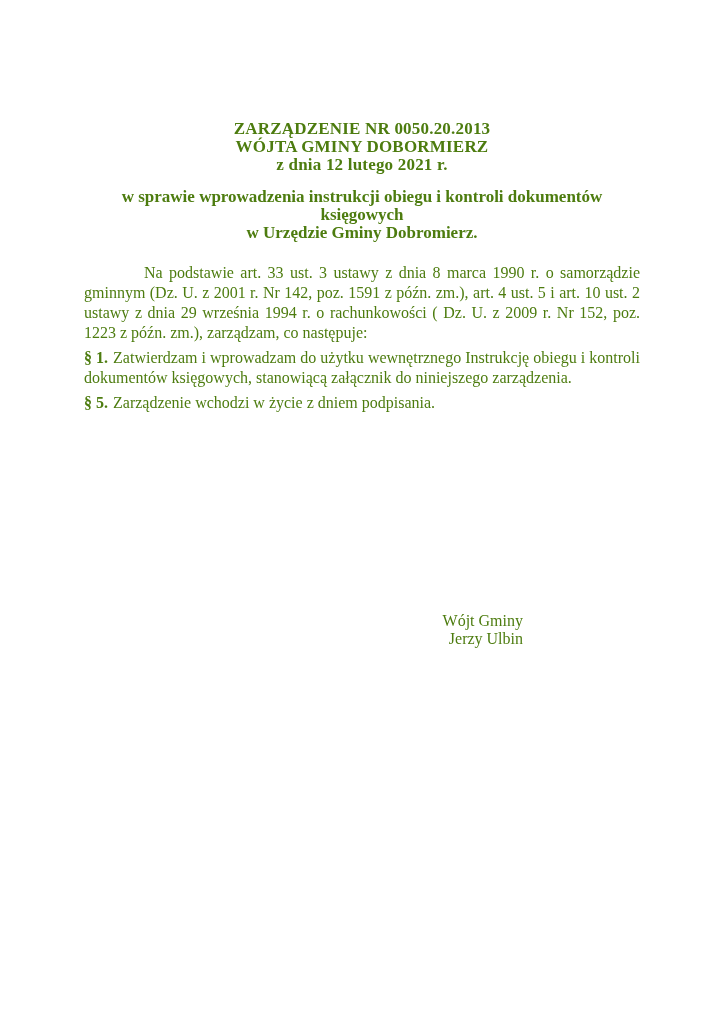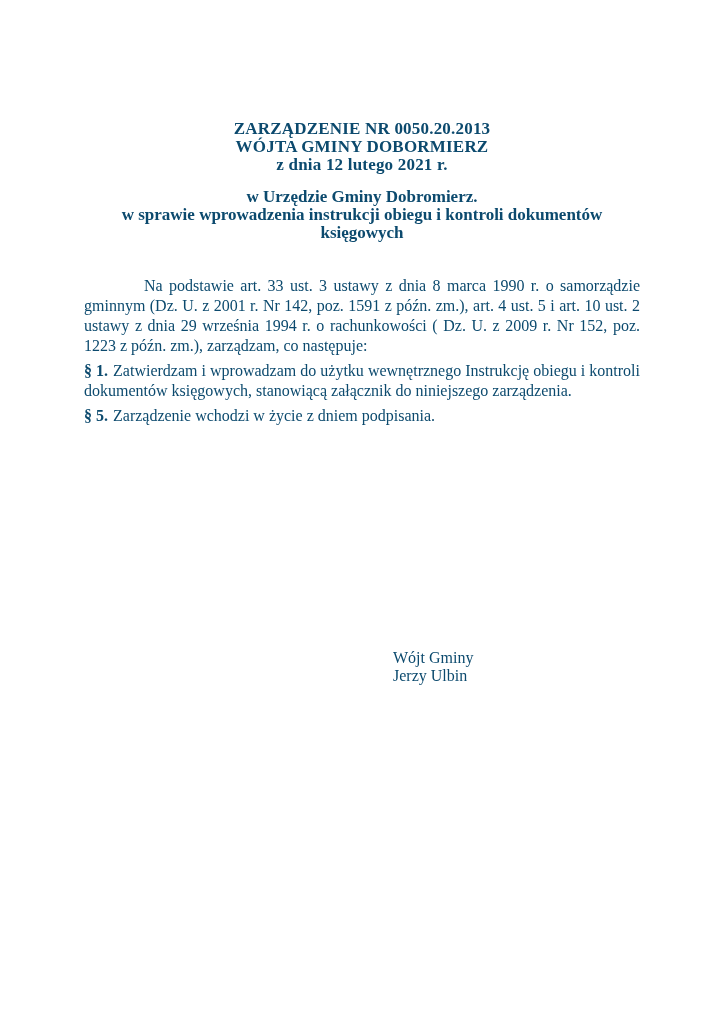--- a/index.html
+++ b/index.html
@@ -7,21 +7,21 @@
     padding: 0;
     background: #ffffff;
   }
   .page {
     position: relative;
     width: 724px;
     height: 1024px;
     background: #ffffff;
     overflow: hidden;
     font-family: "Liberation Serif", "DejaVu Serif", serif;
-    color: #0c4a6e;
+    color: #4d7c0f;
   }
   .content {
     position: absolute;
     left: 84px;
     top: 120px;
     width: 556px;
   }
   .title-block {
     text-align: center;
     font-weight: bold;
@@ -31,61 +31,60 @@
   }
   .title-line { white-space: nowrap; }
   .subject-block {
     margin-top: 14px;
     text-align: center;
     font-weight: bold;
     font-size: 17px;
     line-height: 18px;
   }
   .body-text {
-    margin-top: 34px;
+    margin-top: 21px;
     font-size: 16px;
     line-height: 20px;
     text-align: justify;
   }
   .para {
     margin: 0 0 5px 0;
   }
   .preamble {
     text-indent: 60px;
   }
   .marker {
     font-weight: bold;
     padding-right: 5px;
   }
   .signature {
     position: absolute;
     left: 393px;
     top: 612px;
     width: 130px;
-    text-align: left;
+    text-align: right;
     font-size: 16px;
     line-height: 17.5px;
-    margin-top: 37px;
   }
 </style>
 </head>
 <body>
 
 <div class="page">
   <div class="content">
 
     <div class="title-block">
       <div class="title-line">ZARZĄDZENIE NR 0050.20.2013</div>
       <div class="title-line">WÓJTA GMINY DOBORMIERZ</div>
       <div class="title-line">z dnia 12 lutego 2021 r.</div>
     </div>
 
     <div class="subject-block">
+      <div>w sprawie wprowadzenia instrukcji obiegu i kontroli dokumentów księgowych</div>
       <div>w Urzędzie Gminy Dobromierz.</div>
-      <div>w sprawie wprowadzenia instrukcji obiegu i kontroli dokumentów księgowych</div>
     </div>
 
     <div class="body-text">
       <p class="para preamble">Na podstawie art. 33 ust. 3 ustawy z dnia 8 marca 1990 r. o samorządzie gminnym (Dz. U. z 2001 r. Nr 142, poz. 1591 z późn. zm.), art. 4 ust. 5 i art. 10 ust. 2 ustawy z dnia 29 września 1994 r. o rachunkowości ( Dz. U. z 2009 r. Nr 152, poz. 1223 z późn. zm.), zarządzam, co następuje:</p>
 
       <p class="para"><span class="marker">§ 1.</span><span>Zatwierdzam i wprowadzam do użytku wewnętrznego Instrukcję obiegu i kontroli dokumentów księgowych, stanowiącą załącznik do niniejszego zarządzenia.</span></p>
 
 
 
 

